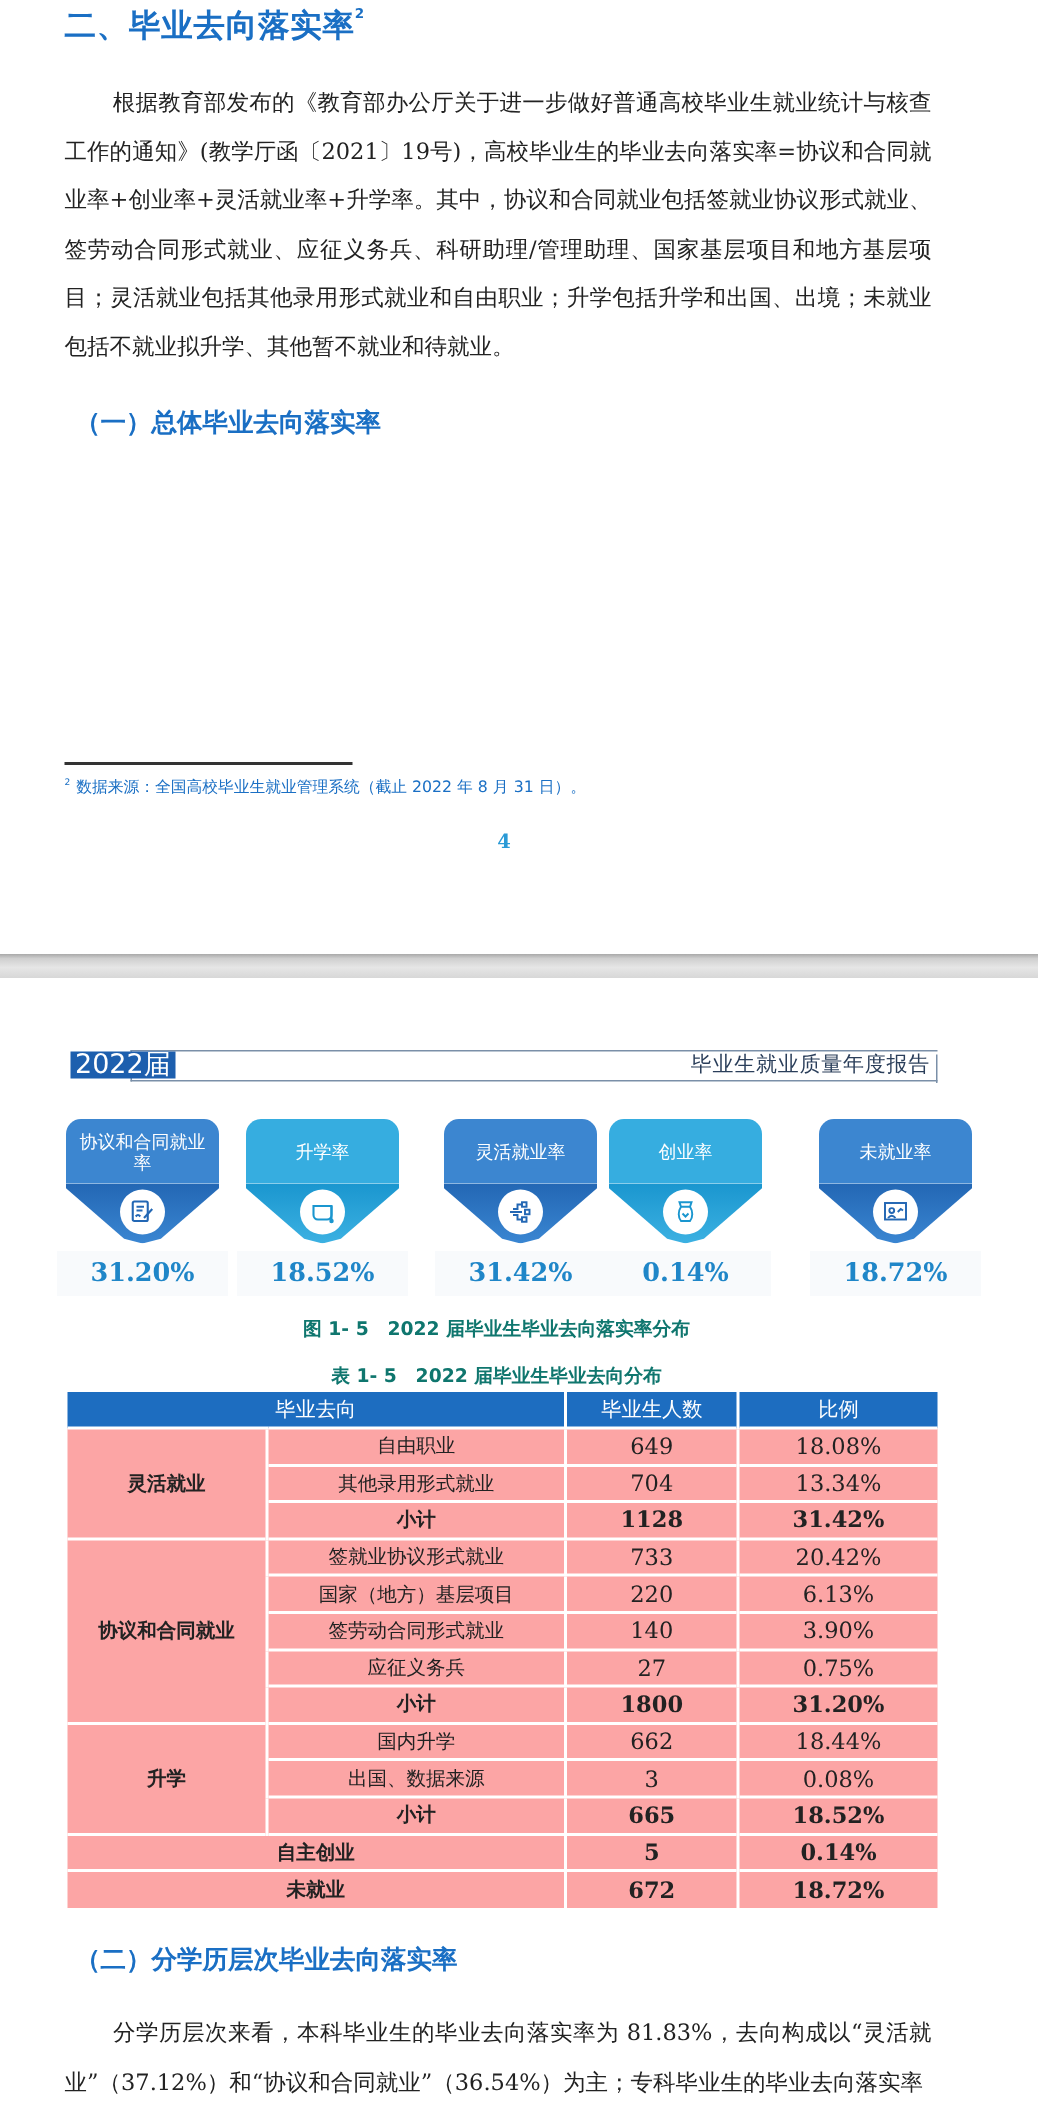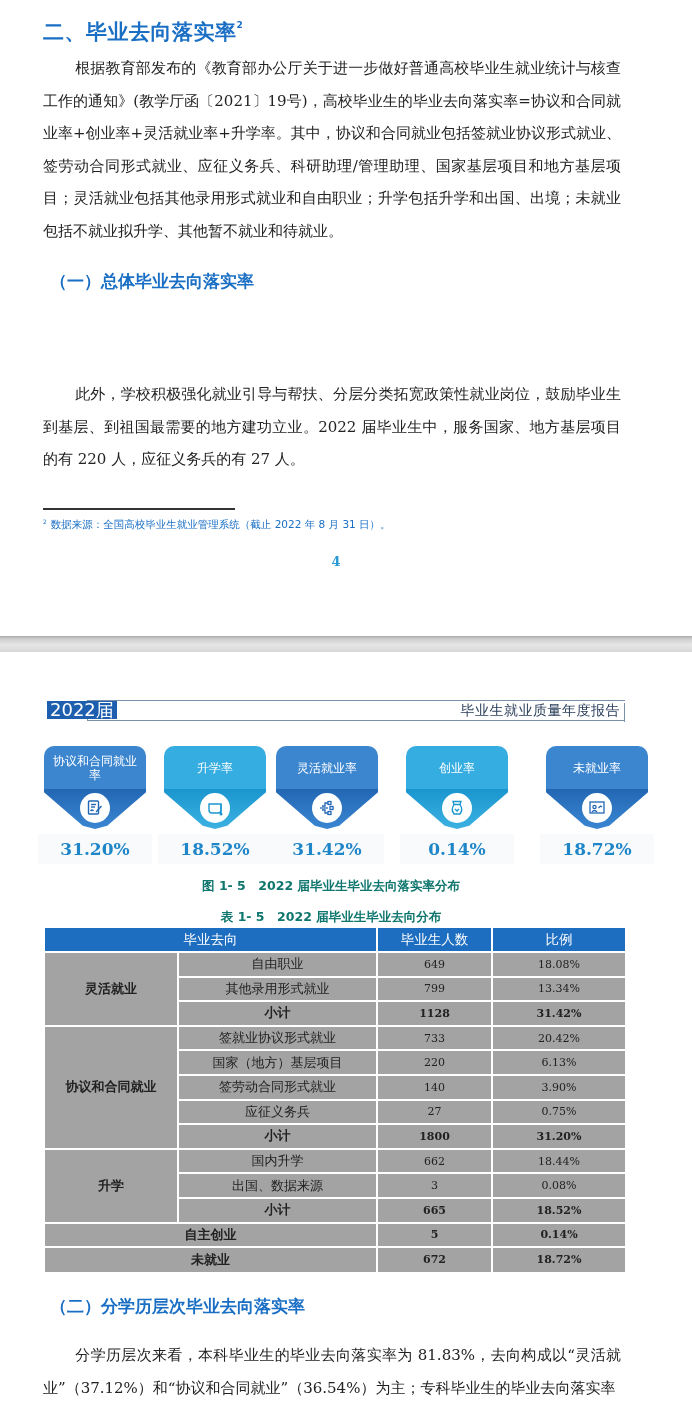--- a/index.html
+++ b/index.html
@@ -6,21 +6,21 @@
   html, body { width: 692px; height: 1414px; overflow: hidden; background: #ffffff; }
   body { font-family: "DejaVu Sans", "Liberation Sans", sans-serif; color: #1a1a1a; position: relative; }
 
   .page { position: absolute; left: 0; width: 692px; background: #fff; }
   .page1 { top: 0; height: 636px; }
   .page2 { top: 652px; height: 762px; }
 
   .divider { position: absolute; left: 0; top: 636px; width: 692px; height: 16px;
     background: linear-gradient(#a9a9a9 0px, #cfcfcf 3px, #e6e6e6 9px, #d7d7d7 16px); }
 
-  .h2 { position: absolute; left: 43px; top: 18px; font-size: 21px; font-weight: bold; color: #1a6fc4;
+  .h2 { position: absolute; left: 43px; top: 3px; font-size: 21px; font-weight: bold; color: #1a6fc4;
         font-family: "DejaVu Sans", sans-serif; letter-spacing: 0.5px; }
   .h2 sup { font-size: 9px; color: #1a6fc4; vertical-align: top; position: relative; top: 2px; }
 
   .para { position: absolute; left: 43px; width: 578px; font-size: 15px; line-height: 32.5px;
           font-family: "DejaVu Serif", serif; color: #222; text-align: justify; }
   .para .ind { display: inline-block; width: 32px; }
 
   .h3 { position: absolute; left: 50px; font-size: 17px; font-weight: bold; color: #1a6fc4;
         font-family: "DejaVu Sans", sans-serif; }
 
@@ -61,40 +61,39 @@
 
   .caption { position: absolute; left: 0; width: 662px; text-align: center; font-size: 12.5px; font-weight: bold;
              color: #0f766e; font-family: "DejaVu Sans", sans-serif; }
 
   
   .tbl { position: absolute; left: 45px; top: 276px; width: 580px; border-collapse: collapse; table-layout: fixed;
          font-size: 12.5px; }
   .tbl th { background: #1d6dc0; color: #fff; font-weight: normal; height: 24px; font-size: 13.5px;
             border-left: 2px solid #fff; font-family: "DejaVu Sans", sans-serif; }
   .tbl th:first-child { border-left: none; margin-top: 15px; }
-  .tbl td { background: #a3a3a3; height: 24.6px; text-align: center; border-top: 2px solid #fff;
+  .tbl td { background: #fca5a5; height: 24.6px; text-align: center; border-top: 2px solid #fff;
             border-left: 2px solid #fff; color: #222; padding: 0; }
   .tbl td.first { border-left: none; }
   .tbl td.cat { font-weight: bold; font-family: "DejaVu Sans", sans-serif; font-size: 13px; }
   .tbl td.txt { font-family: "DejaVu Sans", sans-serif; font-size: 13px; }
-  .tbl td.num { font-family: "DejaVu Serif", serif; font-size: 11px; }
+  .tbl td.num { font-family: "DejaVu Serif", serif; font-size: 15px; }
   .tbl td.b { font-weight: bold; }
 </style>
 </head>
 <body>
 
 <div class="page page1">
   <div class="h2"><span>二、毕业去向落实率</span><sup>2</sup></div>
 
   <div class="para" style="top:52px;"><span class="ind"></span><span>根据教育部发布的《教育部办公厅关于进一步做好普通高校毕业生就业统计与核查工作的通知》(教学厅函〔2021〕19号)，高校毕业生的毕业去向落实率=协议和合同就业率+创业率+灵活就业率+升学率。其中，协议和合同就业包括签就业协议形式就业、签劳动合同形式就业、应征义务兵、科研助理/管理助理、国家基层项目和地方基层项目；灵活就业包括其他录用形式就业和自由职业；升学包括升学和出国、出境；未就业包括不就业拟升学、其他暂不就业和待就业。</span></div>
 
   <div class="h3" style="top:270px;">（一）总体毕业去向落实率</div>
 
 
-  <div class="para" style="top:378px;"><span class="ind"></span><span>此外，学校积极强化就业引导与帮扶、分层分类拓宽政策性就业岗位，鼓励毕业生到基层、到祖国最需要的地方建功立业。2022 届毕业生中，服务国家、地方基层项目的有 220 人，应征义务兵的有 27 人。</span></div>
 
   <div class="fn-line"></div>
   <div class="footnote"><sup>2</sup><span>数据来源：全国高校毕业生就业管理系统（截止 2022 年 8 月 31 日）。</span></div>
 
   <div class="pagenum">4</div>
 </div>
 
 <div class="divider"></div>
 
 <div class="page page2">
@@ -130,21 +129,21 @@
       <div class="card-circle">
         <svg width="18" height="18" viewBox="0 0 18 18" fill="none" stroke="#1a96cf" stroke-width="1.4">
             <path d="M3 5 h12 v6 a3 3 0 0 1 -3 3 h-6 a3 3 0 0 1 -3 -3 z"></path>
             <line x1="15" y1="5" x2="15" y2="14"></line>
             <circle cx="15" cy="15" r="0.8" fill="#1a96cf"></circle>
           </svg>
       </div>
       <div class="card-val">18.52%</div>
     </div>
 
-    <div class="card dark" style="left:232px;">
+    <div class="card dark" style="left:252px;">
       <div class="card-top">灵活就业率</div>
       <div class="card-tri"></div>
       <div class="card-circle">
         <svg width="18" height="18" viewBox="0 0 18 18" fill="none" stroke="#2367b4" stroke-width="1.3">
             <line x1="2" y1="9" x2="10" y2="9"></line>
             <path d="M4 7 h3 v-3 h3"></path>
             <path d="M4 11 h3 v3 h3"></path>
             <rect x="10" y="2.5" width="3" height="3"></rect>
             <rect x="12" y="7.5" width="3" height="3"></rect>
             <rect x="10" y="12.5" width="3" height="3"></rect>
@@ -201,21 +200,21 @@
     <tbody>
 
       <tr>
         <td class="first cat" rowspan="3">灵活就业</td>
         <td class="txt">自由职业</td>
         <td class="num">649</td>
         <td class="num">18.08%</td>
       </tr>
       <tr>
         <td class="txt">其他录用形式就业</td>
-        <td class="num">799</td>
+        <td class="num">704</td>
         <td class="num">13.34%</td>
       </tr>
       <tr>
         <td class="txt b">小计</td>
         <td class="num b">1128</td>
         <td class="num b">31.42%</td>
       </tr>
 
       <tr>
         <td class="first cat" rowspan="5">协议和合同就业</td>

